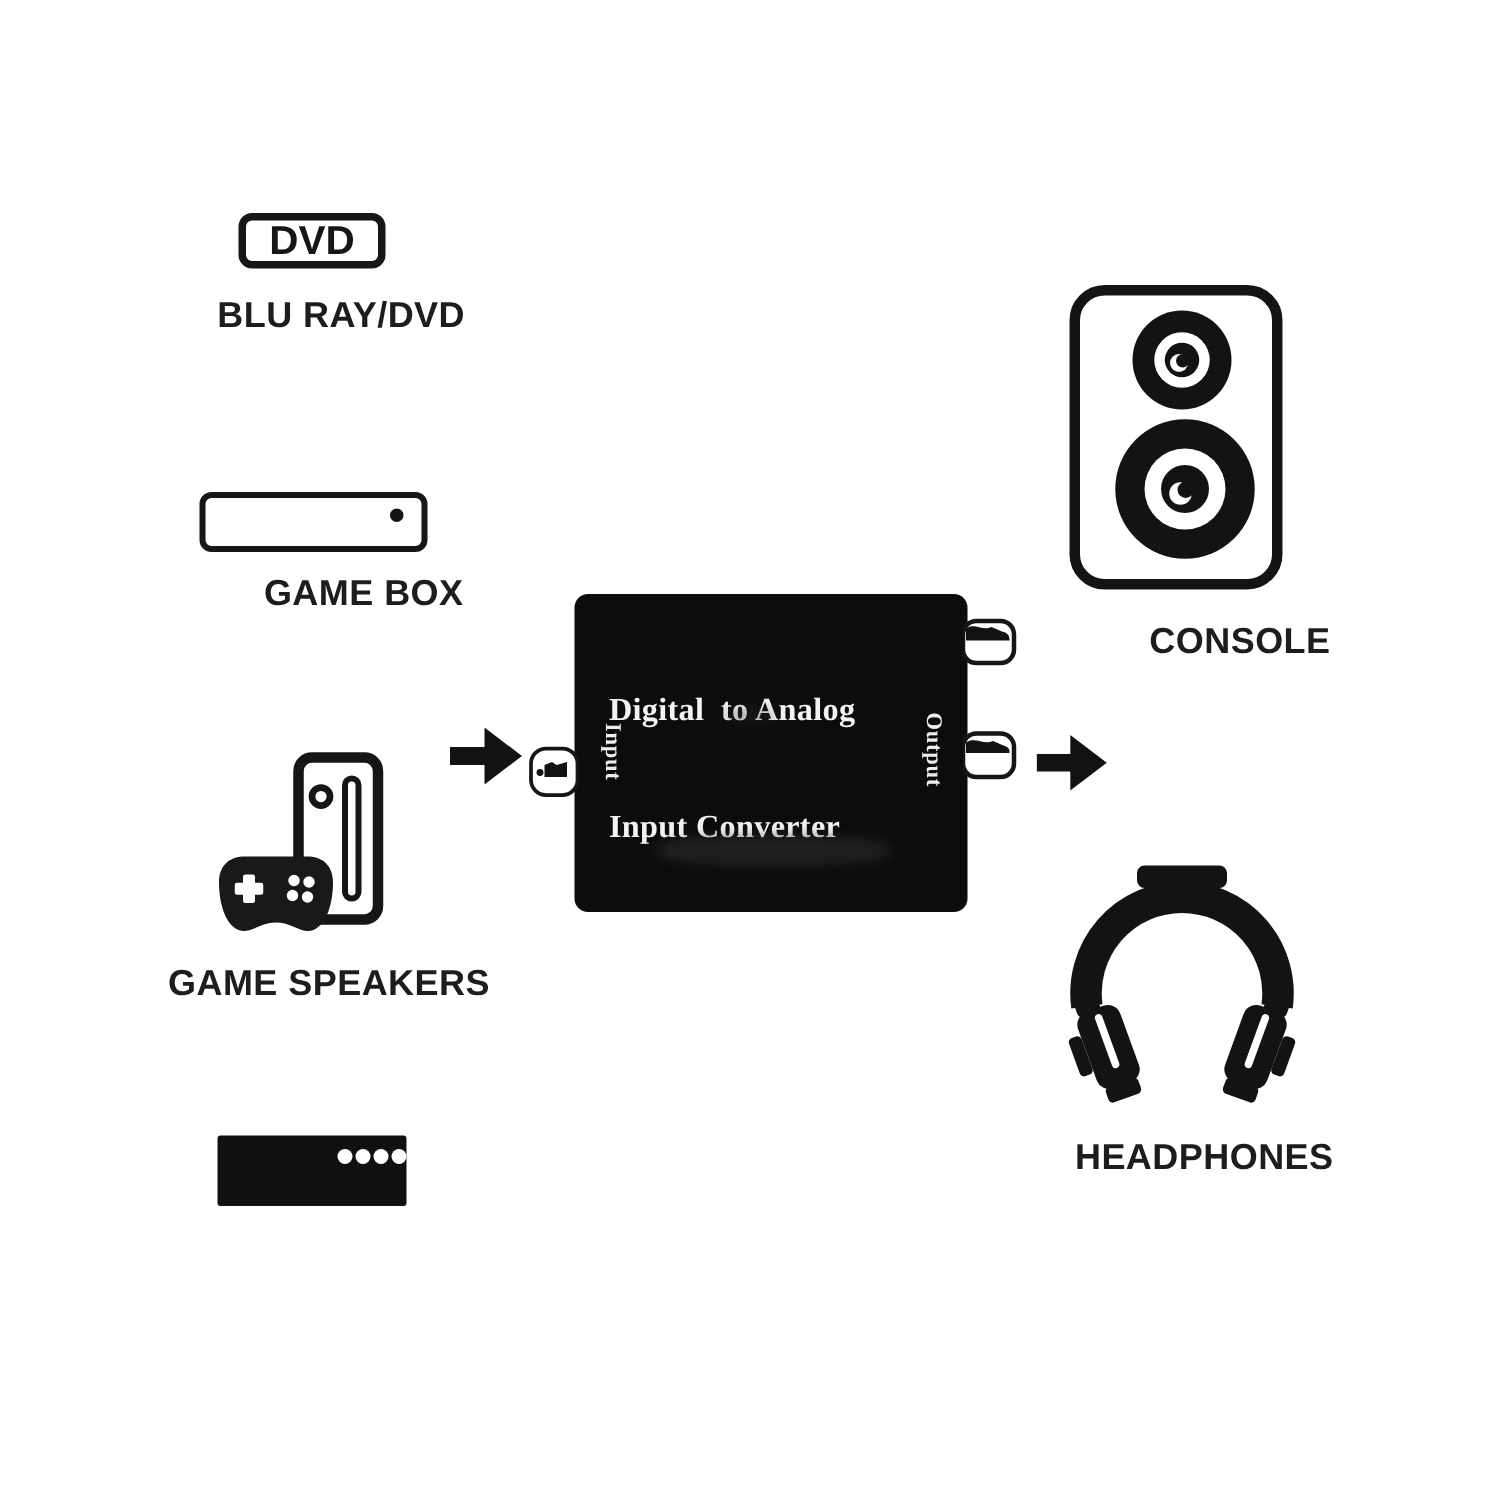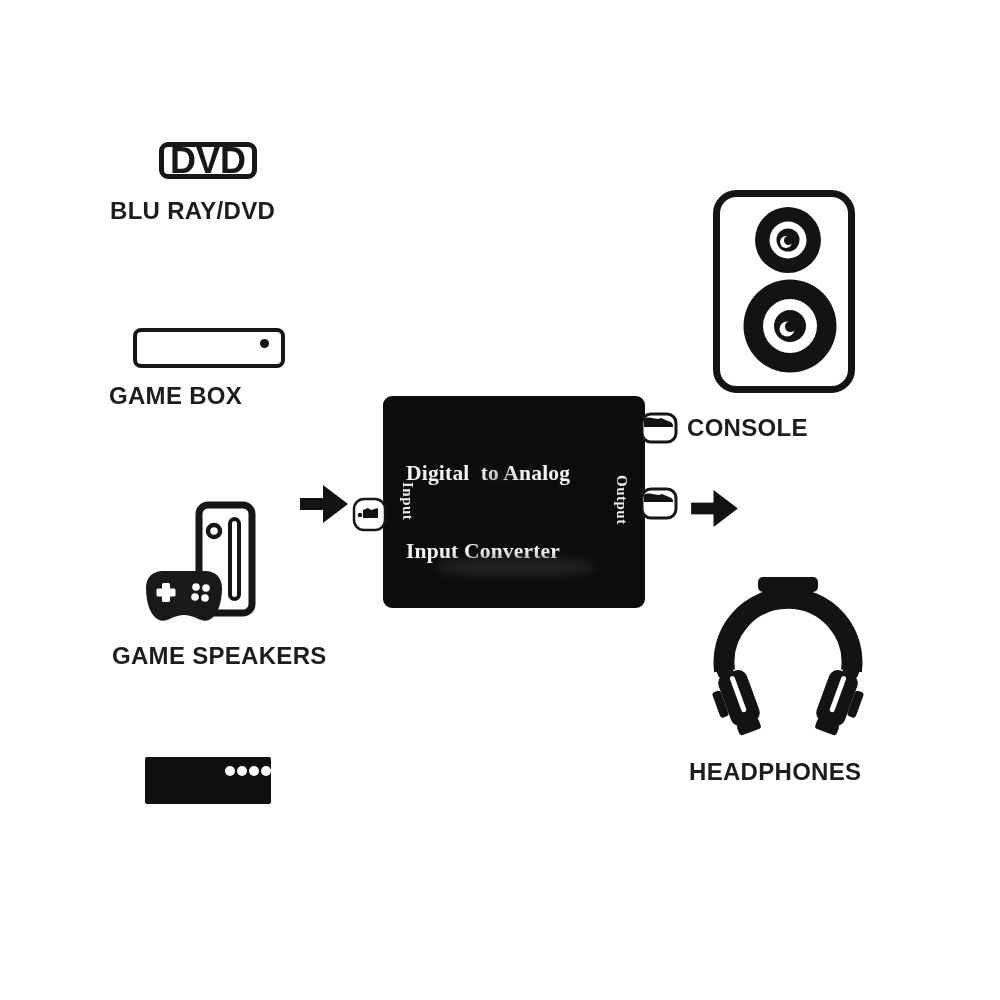--- a/index.html
+++ b/index.html
@@ -1,23 +1,23 @@
 <!DOCTYPE html>
 <html><head>
 <meta charset="utf-8">
 <style>
   html,body{margin:0;padding:0;background:#fff;}
   .scene{position:relative;width:1000px;height:1000px;background:#ffffff;
          font-family:"Liberation Sans",sans-serif;overflow:hidden;}
   .abs{position:absolute;}
-  .lbl{position:absolute;width:200px;text-align:left;color:#1d1d1d;
+  .lbl{position:absolute;width:200px;text-align:right;color:#1d1d1d;
        font-weight:bold;font-size:24px;letter-spacing:.3px;white-space:nowrap;}
   .dvd-badge{position:absolute;left:159px;top:142px;width:88px;height:27px;
        border:5px solid #171717;border-radius:9px;display:flex;align-items:center;
-       justify-content:center;font-weight:bold;font-size:36px;color:#161616;background:#fff;}
+       justify-content:center;font-weight:bold;font-size:27px;color:#161616;background:#fff;}
   .media-box{position:absolute;left:133px;top:328px;width:144px;height:32px;
        border:4px solid #171717;border-radius:8px;background:#fff;}
   .media-dot{position:absolute;left:123px;top:7px;width:9px;height:9px;border-radius:50%;background:#141414;}
   .cable-box{position:absolute;left:145px;top:757px;width:126px;height:47px;background:#101010;border-radius:2px;}
   .cable-dot{position:absolute;top:9px;width:10px;height:10px;border-radius:50%;background:#fff;}
   .converter{position:absolute;left:383px;top:396px;width:262px;height:212px;
        background:#0c0c0c;border-radius:9px;font-family:Liberation Serif, serif;}
   .conv-title{position:absolute;left:23px;top:12px;color:#f3f3f3;font-weight:bold;
        font-size:21.5px;line-height:26px;white-space:pre;letter-spacing:.2px;}
   .vtext{position:absolute;color:#ededed;font-weight:bold;font-size:15px;letter-spacing:.5px;

